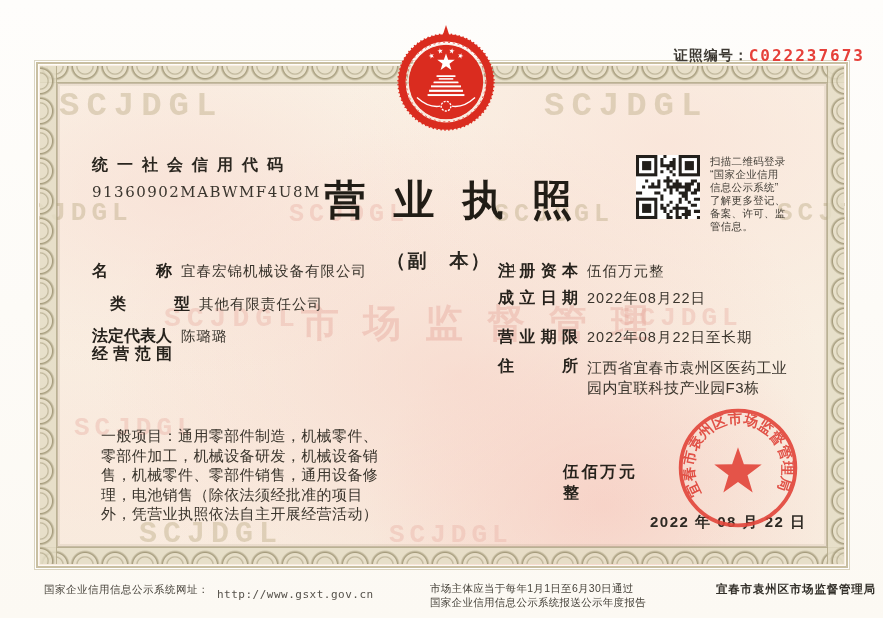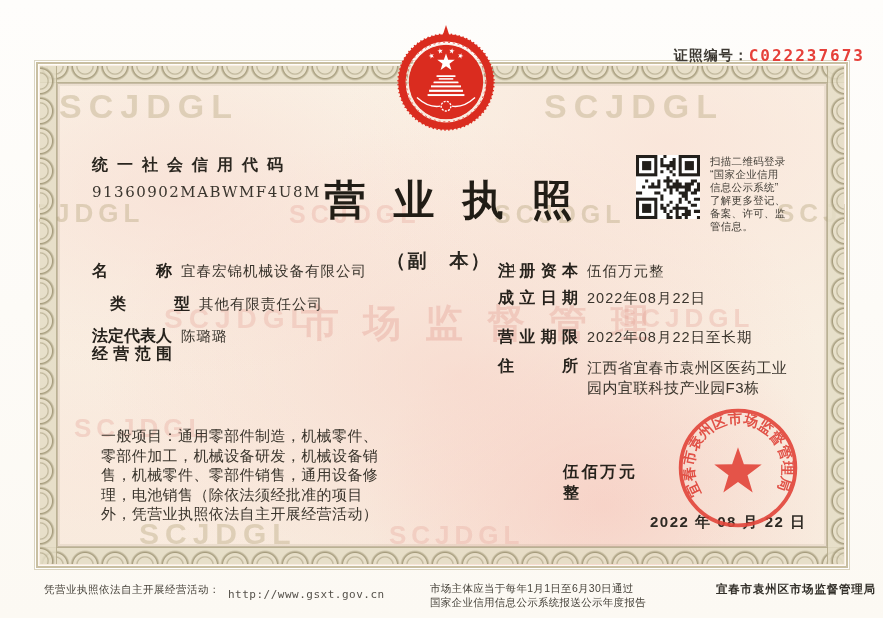--- a/index.html
+++ b/index.html
@@ -17,20 +17,21 @@
   .frame { position:absolute; left:36px; top:62px; width:812px; height:506px;
            border:2px solid #c9bfa2; box-shadow:0 0 0 1px #fff, 0 0 0 2px rgba(190,180,148,.55); z-index:1; }
   .paper { position:absolute; inset:1px; overflow:hidden;
       background:
         radial-gradient(420px 260px at 18% 26%, rgba(248,216,206,.55), transparent 70%),
         radial-gradient(460px 300px at 78% 16%, rgba(249,219,208,.5), transparent 72%),
         radial-gradient(520px 360px at 52% 62%, rgba(247,207,196,.55), transparent 70%),
         radial-gradient(340px 260px at 70% 88%, rgba(246,196,186,.6), transparent 70%),
         radial-gradient(300px 220px at 8% 80%, rgba(250,228,216,.45), transparent 72%),
         linear-gradient(180deg,#faf2e6,#f8ecdf);
+      font-family: Liberation Mono, monospace;
   }
   .sc { position:absolute; z-index:2; }
   .sc-t, .sc-b { left:2px; right:2px; height:17px; background-repeat:repeat-x; background-size:30px 17px; }
   .sc-l, .sc-r { top:2px; bottom:2px; width:17px; background-repeat:repeat-y; background-size:17px 30px; }
   .sc-t { top:2px; border-bottom:1px solid rgba(156,146,112,.6);
       background-color:rgba(228,221,198,.85);
       background-image:
         radial-gradient(circle 15px at 15px 0px, transparent 11.5px, rgba(150,140,106,.8) 12.5px, rgba(150,140,106,.15) 14.5px, transparent 15px),
         radial-gradient(circle 10px at 15px 0px, transparent 7px, rgba(150,140,106,.5) 8px, transparent 9.5px); }
   .sc-b { bottom:2px; border-top:1px solid rgba(156,146,112,.6);
@@ -258,21 +259,21 @@
     <path transform="translate(0,4) scale(2.35)" fill="#e2453a" d="M0,-10 L2.35,-3.24 9.51,-3.09 3.8,1.24 5.88,8.09 0,3.9 -5.88,8.09 -3.8,1.24 -9.51,-3.09 -2.35,-3.24 Z"></path>
     <defs>
       <path id="sealArc" d="M -34.4,24.1 A 42 42 0 1 1 34.4,24.1" fill="none"></path>
     </defs>
     <text font-size="13.5" fill="#df4238" font-weight="bold" font-family="'Liberation Sans', sans-serif">
       <textPath href="#sealArc" startOffset="0" textLength="178">宜春市袁州区市场监督管理局</textPath>
     </text>
   </svg>
 
   <div class="footer-left">
-    <span class="fl-label">凭营业执照依法自主开展经营活动：</span>
+    <span class="fl-label">国家企业信用信息公示系统网址：</span>
     <span class="fl-url">http://www.gsxt.gov.cn</span>
   </div>
   <div class="footer-mid">
     <div>市场主体应当于每年1月1日至6月30日通过</div>
     <div>国家企业信用信息公示系统报送公示年度报告</div>
   </div>
   <div class="footer-right">宜春市袁州区市场监督管理局</div>
 
 </div>
 

